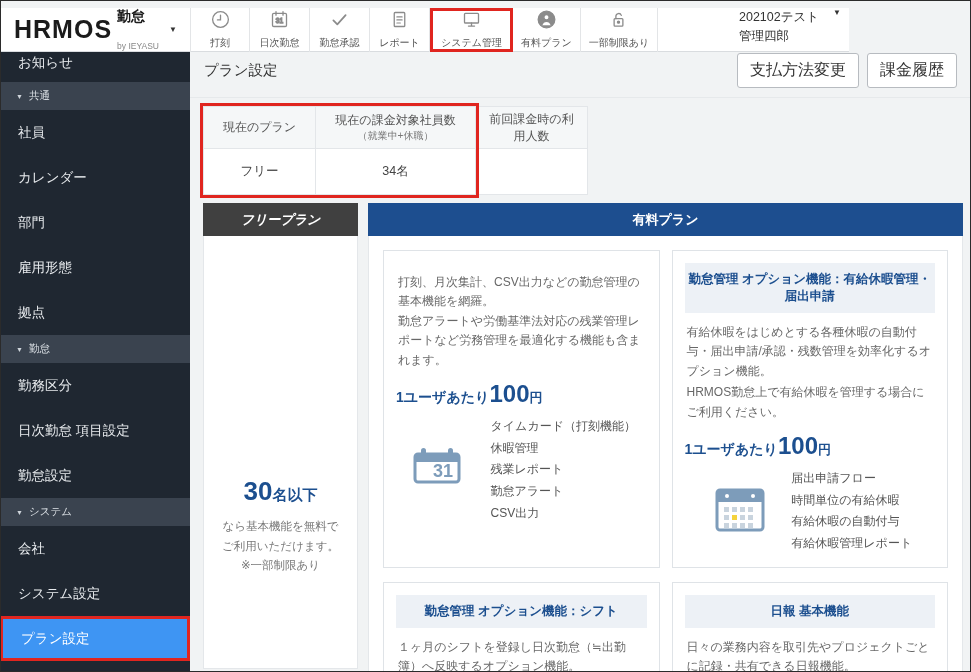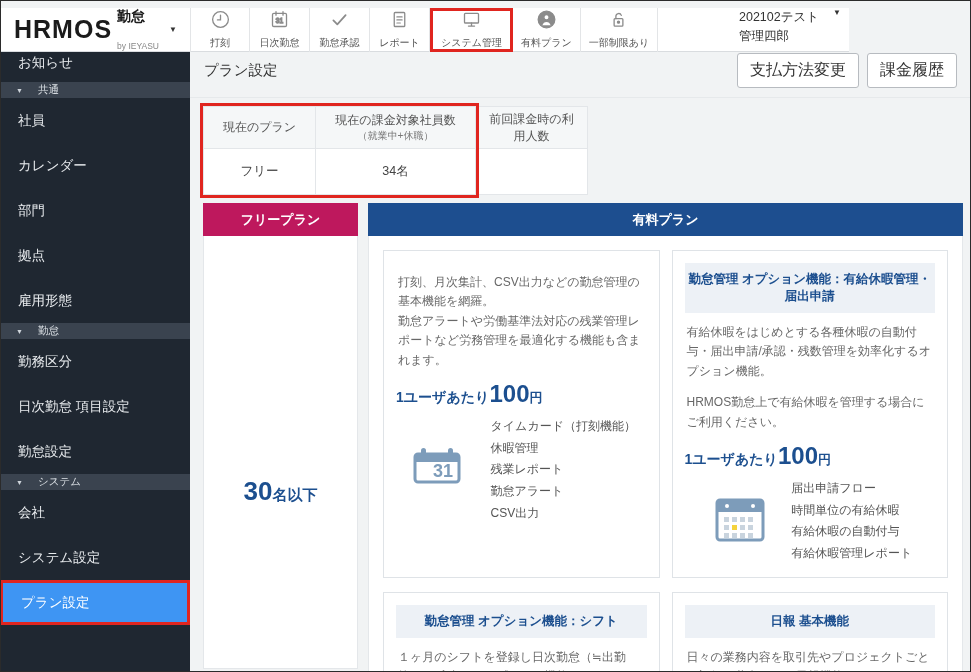--- a/index.html
+++ b/index.html
@@ -25,22 +25,22 @@
   .nav-item.highlight { border:3px solid #e0251f; }
   .account { margin-left:auto; display:flex; align-items:flex-start; padding-right:8px; gap:14px; cursor:pointer; }
   .account-lines { font-size:12.5px; color:#333; line-height:1.55; }
   .account-caret { font-size:8px; color:#333; }
 
   
   .sidebar { position:absolute; top:44px; left:0; width:190px; height:628px; background:#1f2731; }
   .side-notice, .side-item { height:45px; display:flex; align-items:center; padding-left:18px;
     font-size:13.5px; color:#e8ebee; cursor:pointer; }
   .side-notice { height:38px; }
-  .side-header { height:16px; background:#3a434f; display:flex; align-items:center;
-    padding-left:16px; font-size:10.5px; color:#dde2e7; gap:15px; }
+  .side-header { height:28px; background:#3a434f; display:flex; align-items:center;
+    padding-left:16px; font-size:10.5px; color:#dde2e7; gap:6px; }
   .side-caret { font-size:7px; color:#cfd5db; }
   .side-item.active { background:#3e95f3; border:3px solid #e0251f; color:#fff; }
 
   
   .main { position:absolute; left:190px; top:44px; width:781px; height:628px; background:#f1f3f4; }
   .page-head { height:54px; display:flex; align-items:center; padding:0 14px; border-bottom:1px solid #e6e9eb; }
   .page-title { font-size:14.5px; color:#333; }
   .page-actions { margin-left:auto; display:flex; gap:8px; }
   .btn { background:#fff; border:1px solid #b7bbc0; border-radius:3px; font-size:16px;
     color:#333; padding:6px 12px; cursor:pointer; white-space:nowrap; }
@@ -53,21 +53,21 @@
   td { height:46px; font-size:12.5px; color:#444; text-align:center; }
   .c1 { width:112px; } .c2 { width:160px; } .c3 { width:112px; }
   .th-sub { display:block; font-size:10px; color:#777; margin-top:1px; }
   .red-box-table { position:absolute; left:-3px; top:-3px; width:279px; height:95px;
     border:3px solid #e0251f; pointer-events:none; }
 
   .plans { display:flex; margin:8px 0 0 13px; gap:10px; height:466px; width:760px; }
   .plan-head { height:33px; display:flex; align-items:center; justify-content:center;
     color:#fff; font-weight:bold; font-size:13px; flex:none; }
   .free-col { width:155px; display:flex; flex-direction:column; }
-  .free-col .plan-head { background:#be185d; }
+  .free-col .plan-head { background:#404040;font-style:italic; }
   .free-body { background:#fff; border:1px solid #e4e7ea; border-top:none; flex:1;
     text-align:center; padding-top:240px; }
   .free-num { font-size:26px; font-weight:bold; color:#1c4f8f; }
   .free-suffix { font-size:15px; font-weight:bold; color:#1c4f8f; }
   .free-desc { margin-top:10px; font-size:11.5px; color:#777; line-height:1.7; }
   .paid-col { flex:1; display:flex; flex-direction:column; }
   .paid-col .plan-head { background:#1d4e8f; }
   .paid-body { background:#fff; border:1px solid #e4e7ea; border-top:none; flex:1;
     padding:14px; display:grid; grid-template-columns:1fr 1fr; gap:14px 12px; align-content:start; }
   .card { border:1px solid #dfe3e7; padding:12px; background:#fff; }
@@ -175,22 +175,22 @@
 <div class="sidebar">
   <div class="side-notice">お知らせ</div>
 
   <div class="side-header">
     <span class="side-caret">▼</span>
     <span>共通</span>
   </div>
   <div class="side-item">社員</div>
   <div class="side-item">カレンダー</div>
   <div class="side-item">部門</div>
+  <div class="side-item">雇用形態</div>
   <div class="side-item">拠点</div>
-  <div class="side-item">雇用形態</div>
 
   <div class="side-header">
     <span class="side-caret">▼</span>
     <span>勤怠</span>
   </div>
   <div class="side-item">勤務区分</div>
   <div class="side-item">日次勤怠 項目設定</div>
   <div class="side-item">勤怠設定</div>
 
   <div class="side-header">
@@ -232,20 +232,25 @@
     <div class="red-box-table"></div>
   </div>
 
   <div class="plans">
 
     <div class="free-col">
       <div class="plan-head">フリープラン</div>
       <div class="free-body">
         <div>
           <span class="free-num">30</span><span class="free-suffix">名以下</span>
+        </div>
+        <div class="free-desc">
+          <span>なら基本機能を無料で</span><br>
+          <span>ご利用いただけます。</span><br>
+          <span>※一部制限あり</span>
         </div>
       </div>
     </div>
 
     <div class="paid-col">
       <div class="plan-head">有料プラン</div>
       <div class="paid-body">
 
         <div class="card">
           <p class="card-desc">打刻、月次集計、CSV出力などの勤怠管理の基本機能を網羅。</p>
@@ -269,21 +274,21 @@
               <li>残業レポート</li>
               <li>勤怠アラート</li>
               <li>CSV出力</li>
             </ul>
           </div>
         </div>
 
         <div class="card">
           <div class="card-title">勤怠管理 オプション機能：有給休暇管理・届出申請</div>
           <p class="card-desc">有給休暇をはじめとする各種休暇の自動付与・届出申請/承認・残数管理を効率化するオプション機能。</p>
-          <p class="card-desc" style="margin-top:12px">HRMOS勤怠上で有給休暇を管理する場合にご利用ください。</p>
+          <p class="card-desc" style="margin-top:2px">HRMOS勤怠上で有給休暇を管理する場合にご利用ください。</p>
           <div class="price">
             <span class="price-prefix">1ユーザあたり</span><span class="price-value">100</span><span class="price-unit">円</span>
           </div>
           <div class="features">
             <span class="big-icon">
               <svg viewBox="0 0 66 66" width="66" height="66">
                 <rect x="10" y="14" width="46" height="40" rx="3" fill="#fff" stroke="#7d9cba" stroke-width="3"></rect>
                 <path d="M10 17a3 3 0 0 1 3-3h40a3 3 0 0 1 3 3v9H10z" fill="#7d9cba"></path>
                 <circle cx="20" cy="20" r="2" fill="#fff"></circle>
                   <circle cx="46" cy="20" r="2" fill="#fff"></circle>

